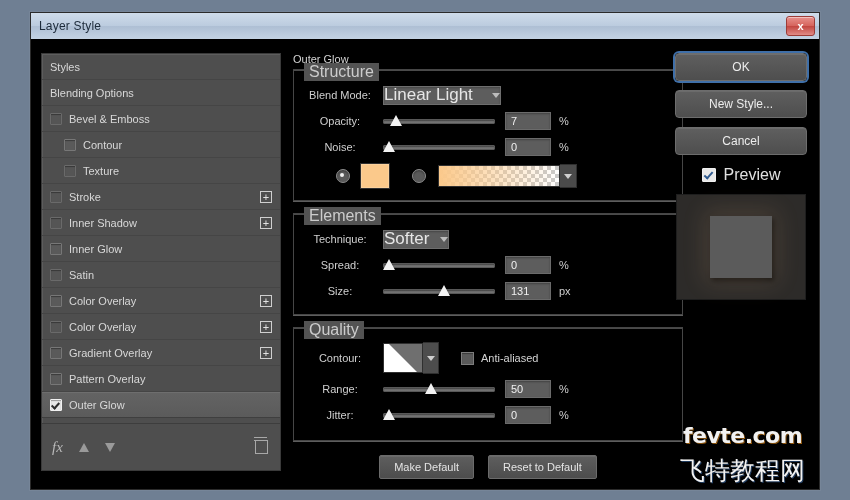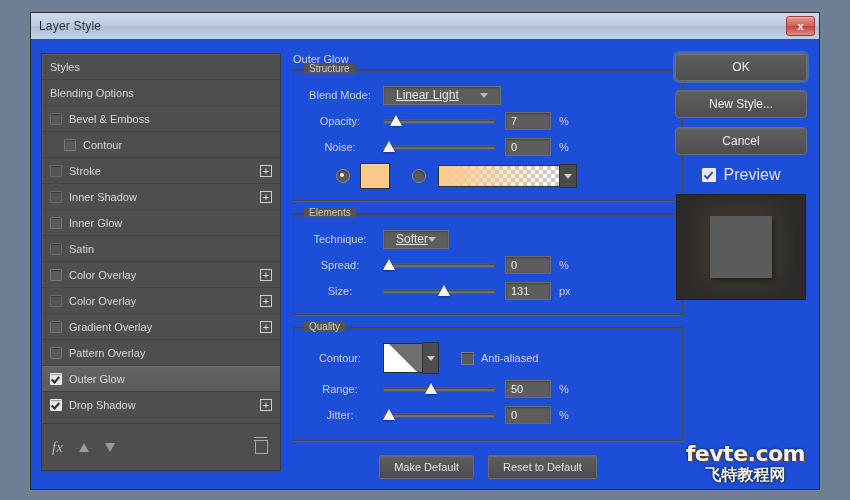--- a/index.html
+++ b/index.html
@@ -35,21 +35,21 @@
     background:linear-gradient(180deg,#e8918c 0%,#d5635c 50%,#c2453f 51%,#e08b86 100%);
     border:1px solid #9c3b36;border-radius:3px;
     display:flex;align-items:center;justify-content:center;
     color:#fff;font-size:11px;font-weight:bold;line-height:1;
     box-shadow:inset 0 1px 0 rgba(255,255,255,.45);
     cursor:pointer;
   }
   
   .body{
     position:absolute;top:26px;left:0;right:0;bottom:0;
-    background:#1d4ed8;
+    background:#000000;
   }
   
   .styles-panel{
     position:absolute;left:10px;top:14px;width:240px;bottom:18px;
     background:#4e4e4e;
     border:1px solid #3a3a3a;
     box-shadow:inset 1px 1px 0 #5d5d5d;
     box-sizing:border-box;
     display:flex;flex-direction:column;
   }
@@ -114,36 +114,36 @@
   }
   .group{
     border:1px solid #464646;
     box-shadow:0 1px 0 #5d5d5d, inset 0 1px 0 #4a4a4a;
     position:relative;
     box-sizing:border-box;
     margin-bottom:12px;
   }
   .group > .legend{
     position:absolute;top:-7px;left:10px;background:#535353;
-    padding:0 5px;font-size:10px;color:#ccc;white-space:nowrap;
+    padding:0 5px;font-size:16px;color:#ccc;white-space:nowrap;
   }
   .outer-label{
     font-size:11px;color:#d4d4d4;margin-bottom:4px;
   }
   .row{display:flex;align-items:center;height:22px;margin-bottom:4px;}
   .row .rlabel{
     width:72px;text-align:center;padding-right:7px;font-size:11px;color:#cfcfcf;
     flex:0 0 auto;
   }
   .select{
     height:19px;background:#5d5d5d;border:1px solid #6e6e6e;
     box-shadow:inset 0 1px 2px rgba(0,0,0,.25);
-    display:flex;align-items:center;padding:0 12px;
-    font-size:12px;color:#e6e6e6;box-sizing:border-box;
-    position:relative;cursor:pointer;text-decoration:underline;
+    display:flex;align-items:center;padding:0 0;
+    font-size:17px;color:#e6e6e6;box-sizing:border-box;
+    position:relative;cursor:pointer;
   }
   .select .caret{
     margin-left:auto;width:0;height:0;
     border-left:4px solid transparent;border-right:4px solid transparent;
     border-top:5px solid #bcbcbc;
   }
   .slider{
     position:relative;height:16px;flex:0 0 auto;display:flex;align-items:center;
   }
   .track{
@@ -283,21 +283,21 @@
     text-align:center;pointer-events:none;
     line-height:1;
   }
   .wm .l1{
     font-size:22px;font-weight:bold;color:#f2f2f2;
     font-family:"DejaVu Sans",sans-serif;
     letter-spacing:-.5px;
     text-shadow:0 0 3px rgba(0,0,0,.8), 1px 1px 0 #b06a10;
   }
   .wm .l2{
-    font-size:16px;font-weight:bold;color:#f2f2f2;margin-top:2px;
+    font-size:25px;font-weight:normal;color:#f2f2f2;margin-top:11px;
     font-family:"DejaVu Sans",sans-serif;
     text-shadow:0 0 3px rgba(0,0,0,.9), 1px 1px 0 #2a4d7a;
   }
 </style>
 </head>
 <body>
 
 <div class="dialog">
 
   <div class="titlebar">
@@ -317,20 +317,24 @@
           <div class="style-row">
             <span class="lbl">Blending Options</span>
           </div>
           <div class="style-row">
             <span class="cb dim"></span>
             <span class="lbl">Bevel &amp; Emboss</span>
           </div>
           <div class="style-row indent">
             <span class="cb"></span>
             <span class="lbl">Contour</span>
+          </div>
+          <div class="style-row indent">
+            <span class="cb dim"></span>
+            <span class="lbl">Texture</span>
           </div>
           <div class="style-row">
             <span class="cb dim"></span>
             <span class="lbl">Stroke</span>
             <span class="plus">+</span>
           </div>
           <div class="style-row">
             <span class="cb dim"></span>
             <span class="lbl">Inner Shadow</span>
             <span class="plus">+</span>

